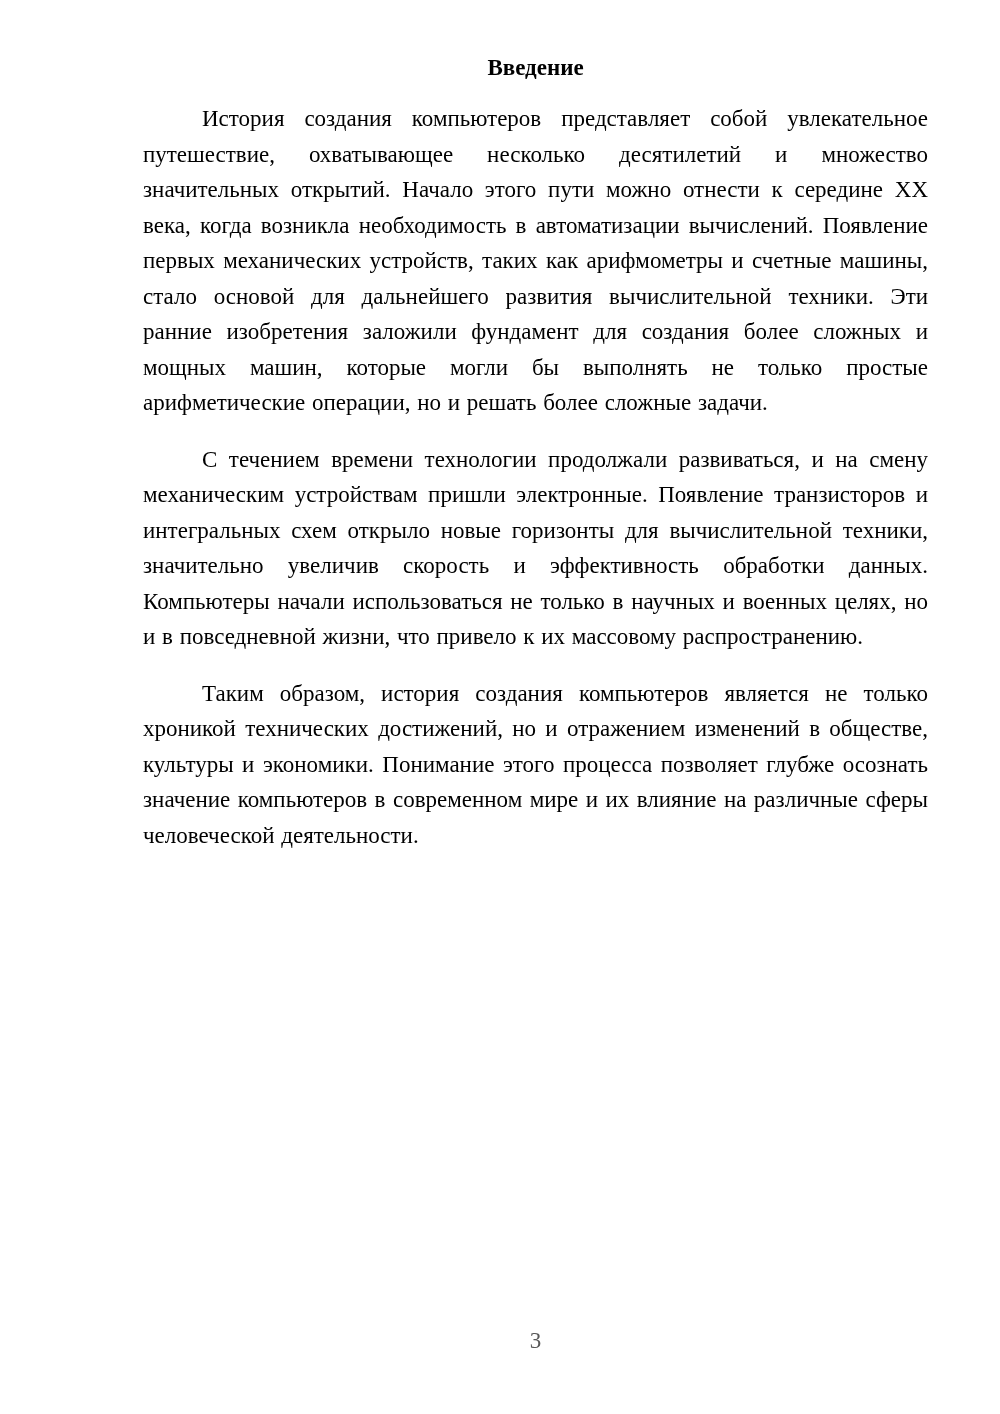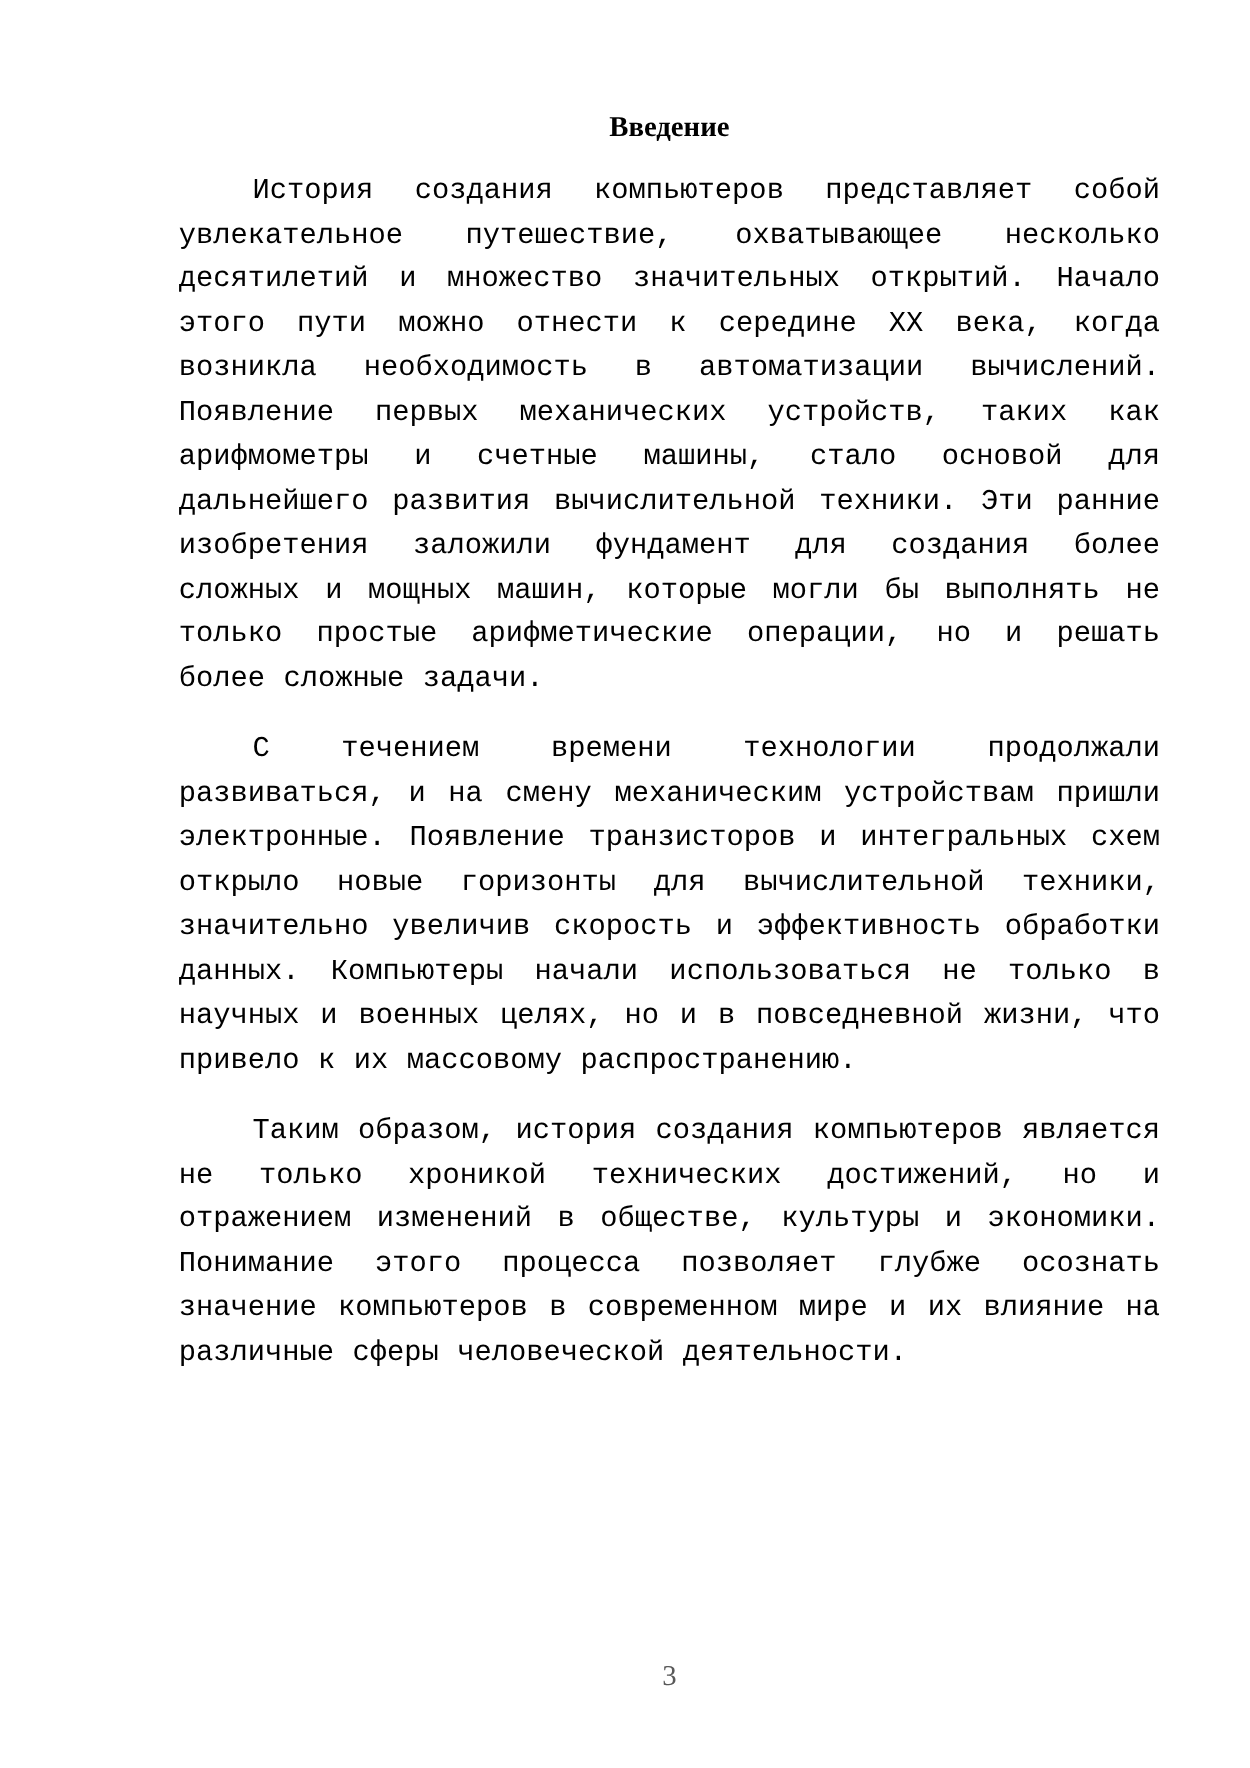--- a/index.html
+++ b/index.html
@@ -11,41 +11,40 @@
     width: 1000px;
     height: 1414px;
     position: relative;
     font-family: "Liberation Serif", "DejaVu Serif", serif;
     color: #000000;
     overflow: hidden;
   }
   .page {
     position: absolute;
     top: 0; left: 0; right: 0; bottom: 0;
-    padding: 84px 72px 0 143px;
+    padding: 50px 72px 0 143px;
     box-sizing: border-box;
     background: #ffffff;
   }
   .doc-title {
     font-size: 23px;
     line-height: 35px;
     font-weight: bold;
     text-align: center;
     margin: 0 0 16px 0;
     color: #000000;
   }
   .doc-paragraph {
     font-size: 23px;
     line-height: 35.5px;
     text-align: justify;
     text-indent: 59px;
     margin: 0 0 21px 0;
     color: #000000;
     word-spacing: 1px;
-    font-family: Liberation Mono, monospace;
   }
   .page-footer {
     position: absolute;
     top: 1323px;
     left: 143px;
     right: 72px;
     text-align: center;
     font-size: 23px;
     line-height: 35px;
     color: #595959;

